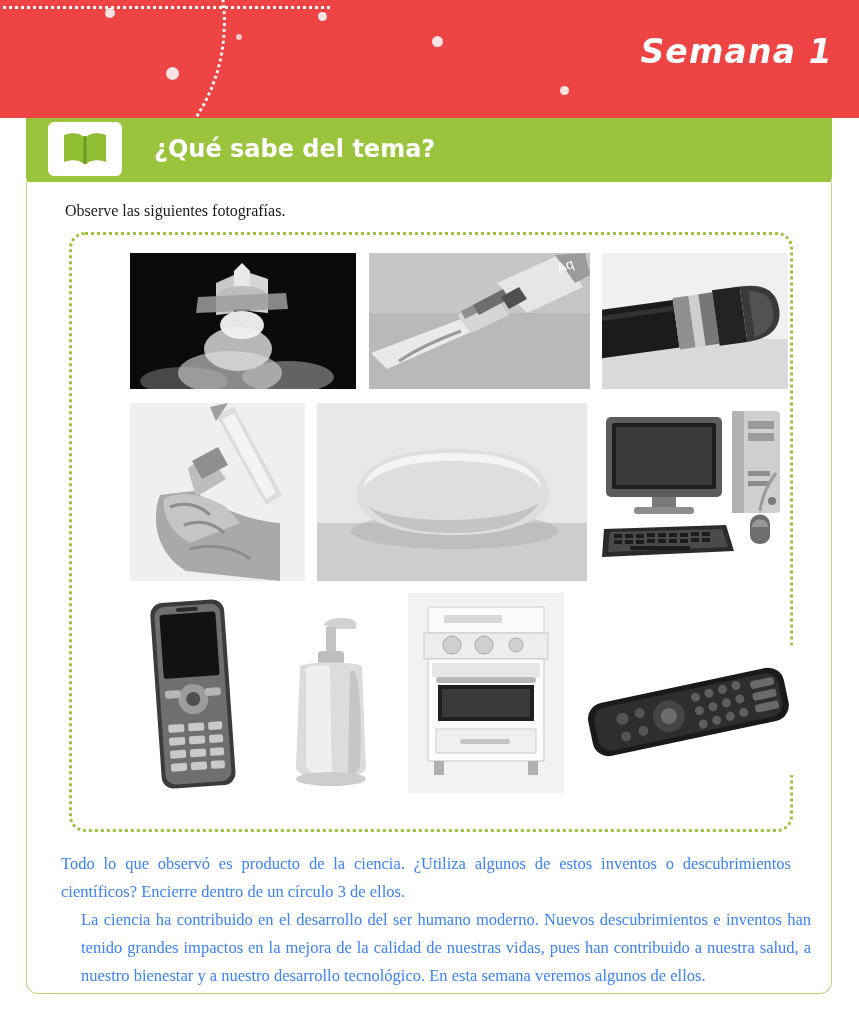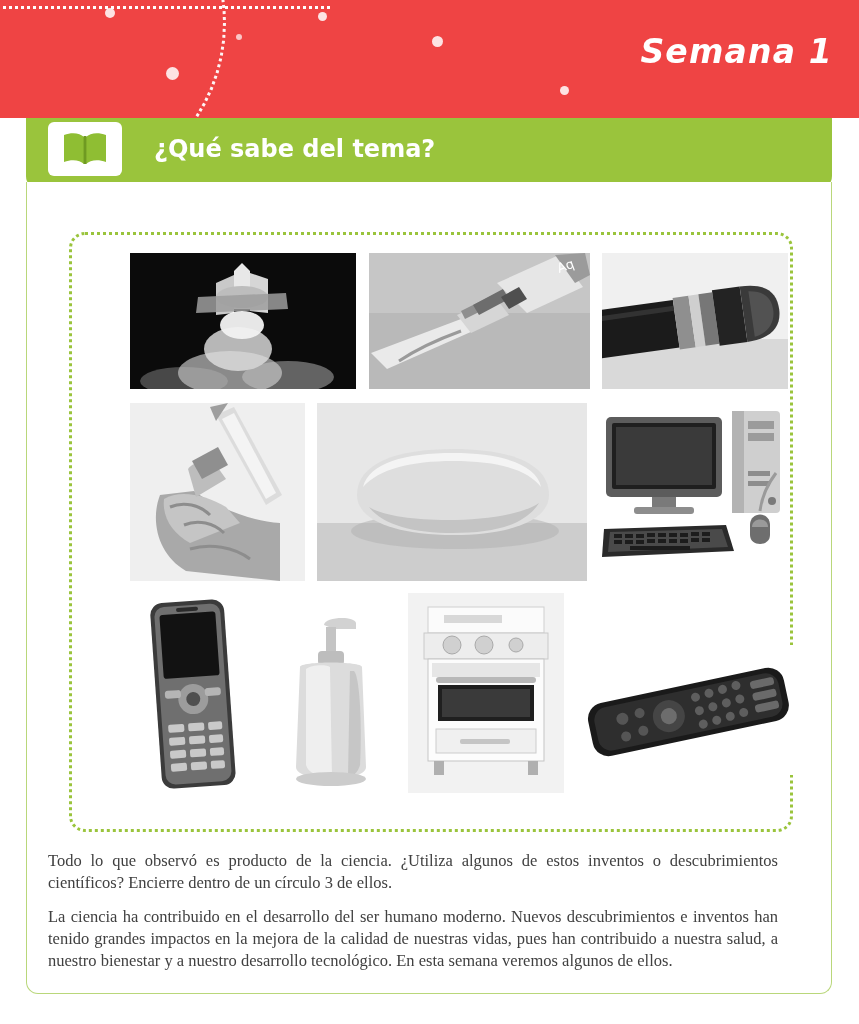--- a/index.html
+++ b/index.html
@@ -166,29 +166,29 @@
   .ph-soapdisp { left: 198px; top: 372px; width: 120px; height: 188px; }
   .ph-stove    { left: 336px; top: 358px; width: 156px; height: 200px; }
   .ph-remote   { left: 510px; top: 410px; width: 212px; height: 130px; }
 
   
   svg { display: block; }
 
   
   .para {
     position: absolute;
-    left: 21px;
+    left: 34px;
     width: 730px;
     font-size: 16.5px;
-    line-height: 22px;
-    color: #404040;
+    line-height: 28px;
+    color: #3b82f6;
     text-align: justify;
   }
   .para-1 { top: 668px; }
-  .para-2 { top: 724px; }
+  .para-2 { top: 724px; margin-left: 20px; }
 </style>
 </head>
 <body>
 
 <div class="header-band">
   <div class="dotline"></div>
   <div class="arc"></div>
   <div class="bubble b1"></div>
   <div class="bubble b2"></div>
   <div class="bubble b3"></div>
@@ -205,20 +205,21 @@
       <path d="M2 3 C10 0, 18 1, 22 5 L22 32 C18 28, 10 27, 2 30 Z" fill="#8fbe33"></path>
       <path d="M44 3 C36 0, 28 1, 24 5 L24 32 C28 28, 36 27, 44 30 Z" fill="#8fbe33"></path>
       <rect x="21.6" y="4" width="2.8" height="28" fill="#6f9a22"></rect>
     </svg>
   </div>
   <div class="section-title">¿Qué sabe del tema?</div>
 </div>
 
 <div class="card">
 
+  <div class="intro-line">Observe las siguientes fotografías.</div>
 
   <div class="photo-frame">
     <div class="photo-grid">
 
       <div class="ph ph-rocket">
         <svg width="226" height="136" viewBox="0 0 226 136">
           <rect width="226" height="136" fill="#0b0b0b"></rect>
           <g transform="translate(8,0)">
             <path d="M96 18 L104 10 L112 18 L112 56 L96 56 Z" fill="#e8e8e8"></path>
             <path d="M78 30 L96 22 L96 60 L78 62 Z" fill="#c9c9c9"></path>

